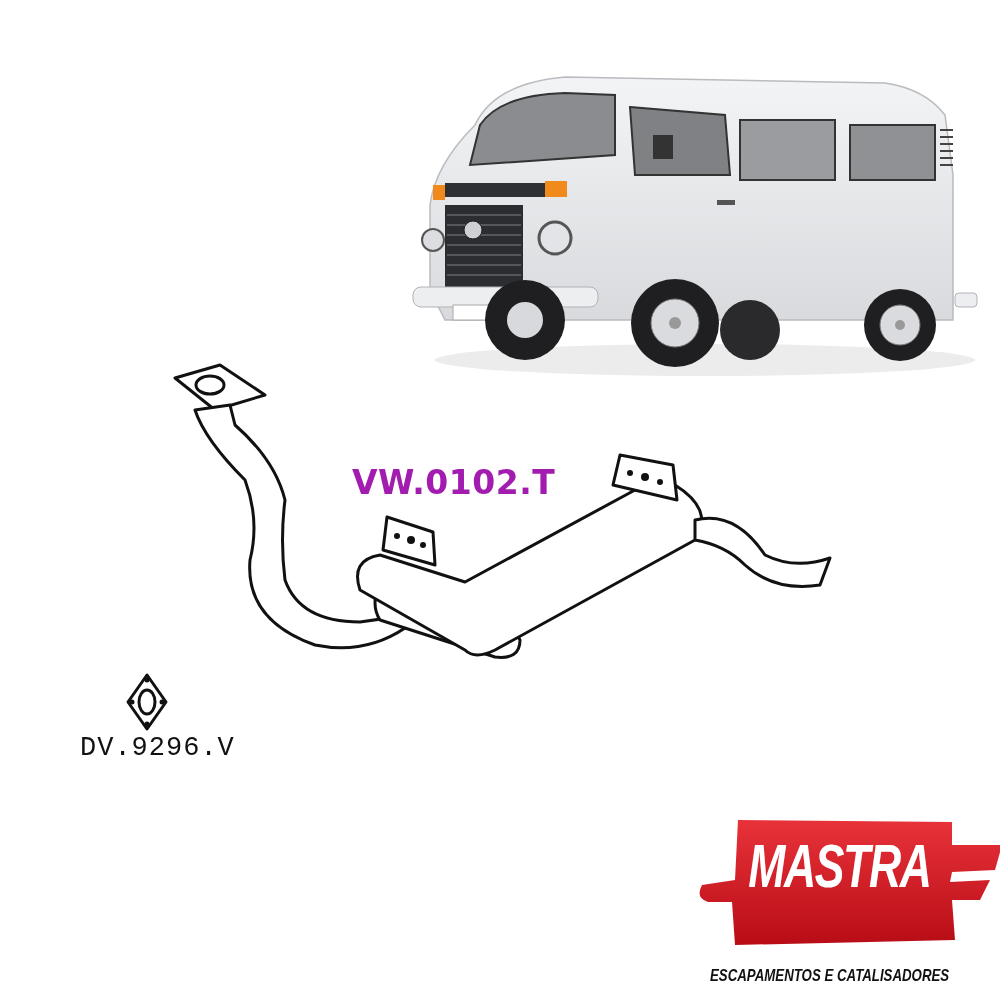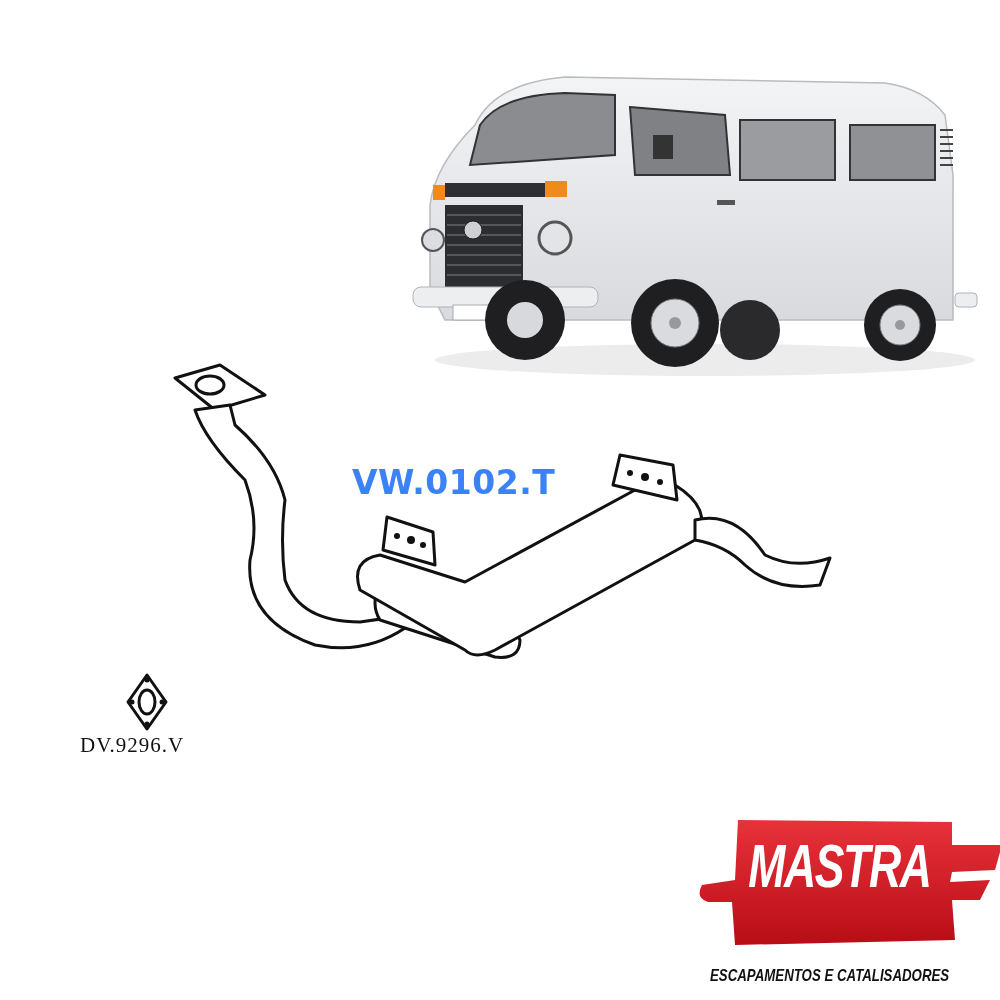--- a/index.html
+++ b/index.html
@@ -1,22 +1,22 @@
 <!DOCTYPE html>
 <html><head>
 <meta charset="utf-8">
 <style>
   html, body { margin: 0; padding: 0; background: #ffffff; }
   body { width: 1000px; height: 1000px; position: relative; overflow: hidden; font-family: "DejaVu Sans", sans-serif; }
   .abs { position: absolute; }
   #van { left: 405px; top: 55px; width: 580px; height: 325px; }
   #exhaust { left: 165px; top: 360px; width: 680px; height: 320px; }
-  #part-code { left: 352px; top: 463px; font-family: "DejaVu Sans", sans-serif; font-weight: bold; font-size: 33px; color: #3b82f6; letter-spacing: 0.5px; }
+  #part-code { left: 352px; top: 463px; font-family: "DejaVu Sans", sans-serif; font-weight: bold; font-size: 33px; color: #a21caf; letter-spacing: 0.5px; }
   #gasket { left: 125px; top: 672px; width: 44px; height: 60px; }
-  #gasket-code { left: 80px; top: 733px; font-family: Liberation Serif, serif; font-size: 21px; color: #111; letter-spacing: 1px; }
+  #gasket-code { left: 80px; top: 733px; font-family: Liberation Mono, monospace; font-size: 27px; color: #111; letter-spacing: 1px; }
   #logo { left: 690px; top: 810px; width: 310px; height: 140px; }
   #logo-text { left: 735px; top: 830px; width: 200px; text-align: center; font-family: "Liberation Sans", sans-serif; font-weight: bold; font-style: italic; font-size: 62px; color: #fff; letter-spacing: -2px; transform: scaleX(0.72); transform-origin: left top; width: 290px; }
   #logo-tagline { left: 710px; top: 966px; font-family: "Liberation Sans", sans-serif; font-weight: bold; font-style: italic; font-size: 17px; color: #111; transform: scaleX(0.78); transform-origin: left top; white-space: nowrap; }
 </style>
 </head>
 <body>
 
 <svg id="van" class="abs" viewBox="0 0 580 325">
   <defs>
     <linearGradient id="bodyG" x1="0" y1="0" x2="0" y2="1">

